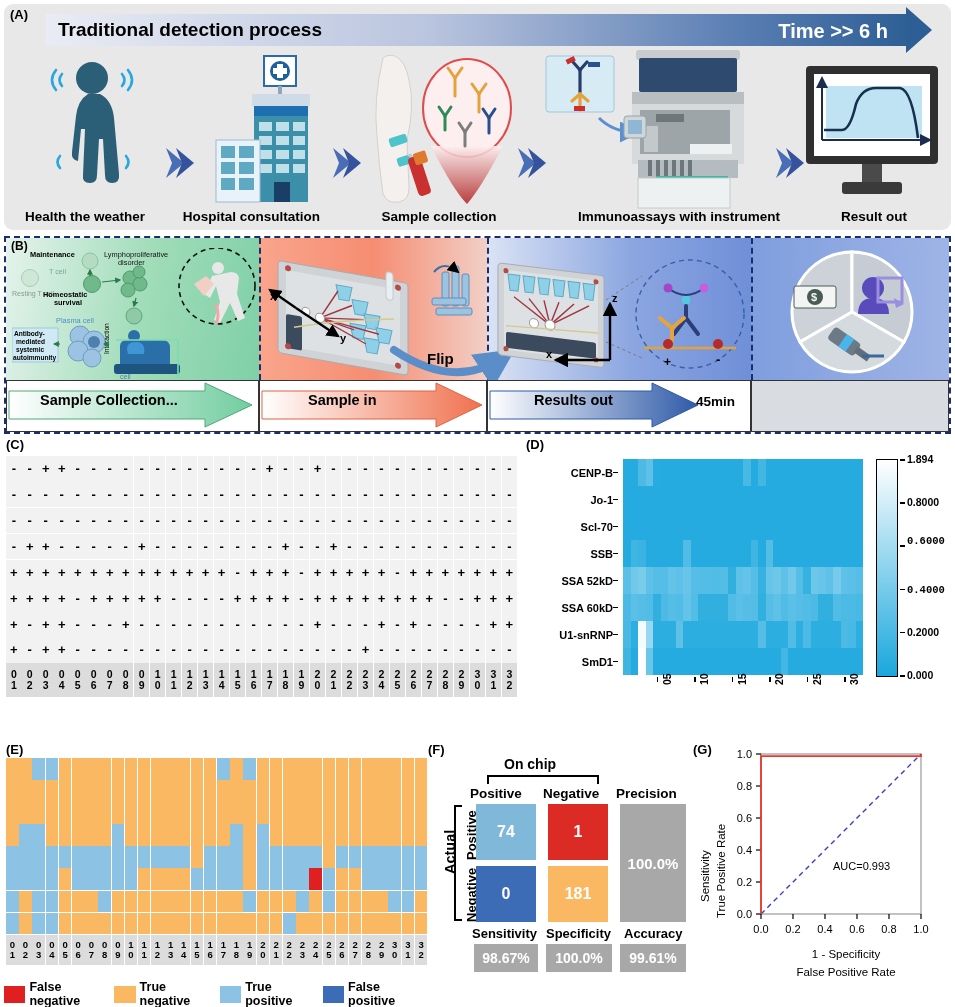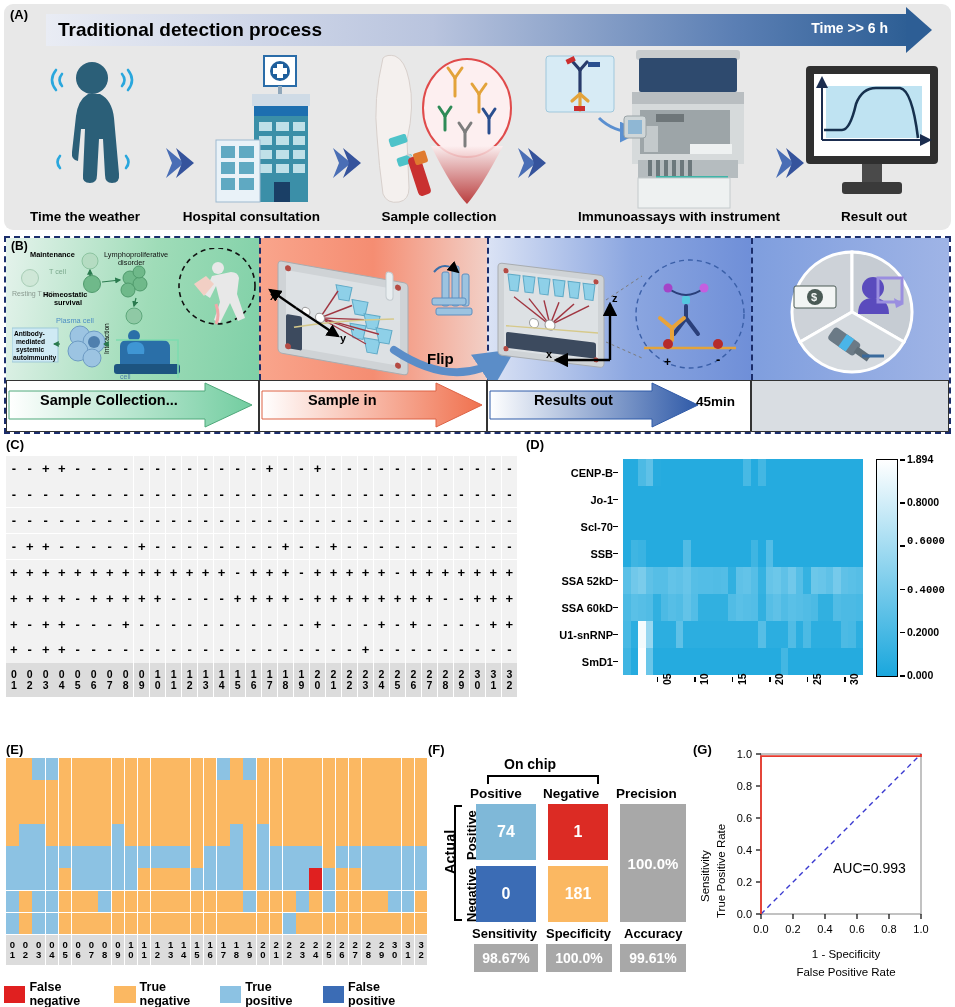--- a/index.html
+++ b/index.html
@@ -6,21 +6,21 @@
   body{width:955px;height:1007px;position:relative;font-family:"Liberation Sans",sans-serif;color:#000;overflow:hidden;}
 
   
   #panelA{position:absolute;left:4px;top:4px;width:947px;height:226px;background:#e8e8e8;border-radius:9px;}
   #panelA-label{position:absolute;left:6px;top:3px;font-weight:bold;font-size:13px;}
   .arrowbar{position:absolute;left:42px;top:10px;width:860px;height:32px;
      background:linear-gradient(90deg,#e9ecf4 0%,#b9c4de 45%,#5b7fb4 80%,#2e5f95 100%);}
   .arrowbar:after{content:"";position:absolute;right:-26px;top:-7px;border-left:26px solid #2d5e95;
      border-top:23px solid transparent;border-bottom:23px solid transparent;}
   .arrow-title{position:absolute;left:12px;top:5px;font-size:19px;font-weight:bold;}
-  .arrow-time{position:absolute;right:18px;top:6px;font-size:14px;font-weight:bold;color:#fff;}
+  .arrow-time{position:absolute;right:18px;top:6px;font-size:20px;font-weight:bold;color:#fff;}
   .stepcap{position:absolute;font-size:13.5px;font-weight:bold;text-align:center;}
   .chev{position:absolute;top:142px;width:34px;height:34px;}
   .chev svg{display:block;}
 
   
   #panelB{position:absolute;left:4px;top:236px;width:947px;height:198px;
      border:2px dashed #1b2d6b;background:#fff;box-sizing:border-box;}
   #panelB-label{position:absolute;left:5px;top:1px;font-weight:bold;font-size:12px;z-index:9;}
   .bseg{position:absolute;top:0;height:142px;}
   #bseg1{left:0;width:253px;background:linear-gradient(100deg,#e5f3ec 0%,#9fdcb8 55%,#7fd0a7 100%);}
@@ -106,21 +106,21 @@
     </g>
     <g stroke="#2aa7dd" stroke-width="2.6" fill="none" stroke-linecap="round">
       <path d="M18 18 q-5 6 0 12"></path>
         <path d="M12 14 q-8 10 0 20"></path>
       <path d="M78 18 q5 6 0 12"></path>
         <path d="M84 14 q8 10 0 20"></path>
       <path d="M16 100 q-5 6 0 12"></path>
         <path d="M82 100 q5 6 0 12"></path>
     </g>
   </svg>
-  <div class="stepcap" style="left:6px;top:205px;width:150px;">Time the weather</div>
+  <div class="stepcap" style="left:6px;top:205px;width:150px;">Health the weather</div>
 
   <div class="chev" style="left:158px;">
     <svg width="34" height="34" viewBox="0 0 34 34">
         <path d="M4 2 L22 17 L4 32 L10 17 Z" fill="#4a6eb5"></path>
         <path d="M14 2 L32 17 L14 32 L20 17 Z" fill="#35539c"></path>
       </svg>
   </div>
 
   <svg style="position:absolute;left:200px;top:50px;" width="130" height="155">
     <rect x="60" y="2" width="32" height="30" fill="#fff" stroke="#2a6ca8" stroke-width="2"></rect>
@@ -1806,14 +1806,14 @@
       <text x="59" y="48" font-size="11" text-anchor="end" font-family="Liberation Sans, sans-serif">0.8</text>
       <line x1="68" y1="12" x2="63" y2="12" stroke="#000" stroke-width="1.2"></line>
       <text x="59" y="16" font-size="11" text-anchor="end" font-family="Liberation Sans, sans-serif">1.0</text>
       <line x1="68" y1="172" x2="228" y2="12" stroke="#3a3ad0" stroke-width="1.4" stroke-dasharray="5,4"></line>
       <path d="M68,172 L68,14.080000000000013 L228,14.080000000000013 L228,12" fill="none" stroke="#e8392c" stroke-width="1.8"></path>
     </svg>
   <div class="grot" style="left:6px;top:160px;">Sensitivity</div>
   <div class="grot" style="left:22px;top:176px;">True Positive Rate</div>
   <div class="gaxttl" style="left:68px;top:206px;width:170px;">1 - Specificity</div>
   <div class="gaxttl" style="left:68px;top:224px;width:170px;">False Positive Rate</div>
-  <div class="gaxt" style="left:140px;top:118px;font-size:14px;">AUC=0.993</div>
+  <div class="gaxt" style="left:140px;top:118px;font-size:11px;">AUC=0.993</div>
 </div>
 
 </body></html>

